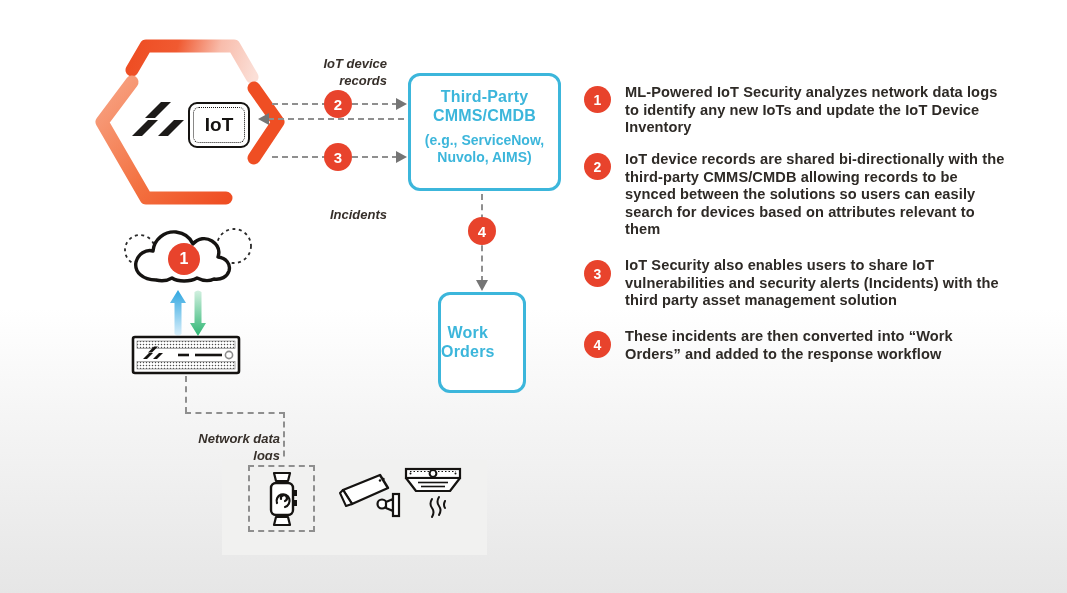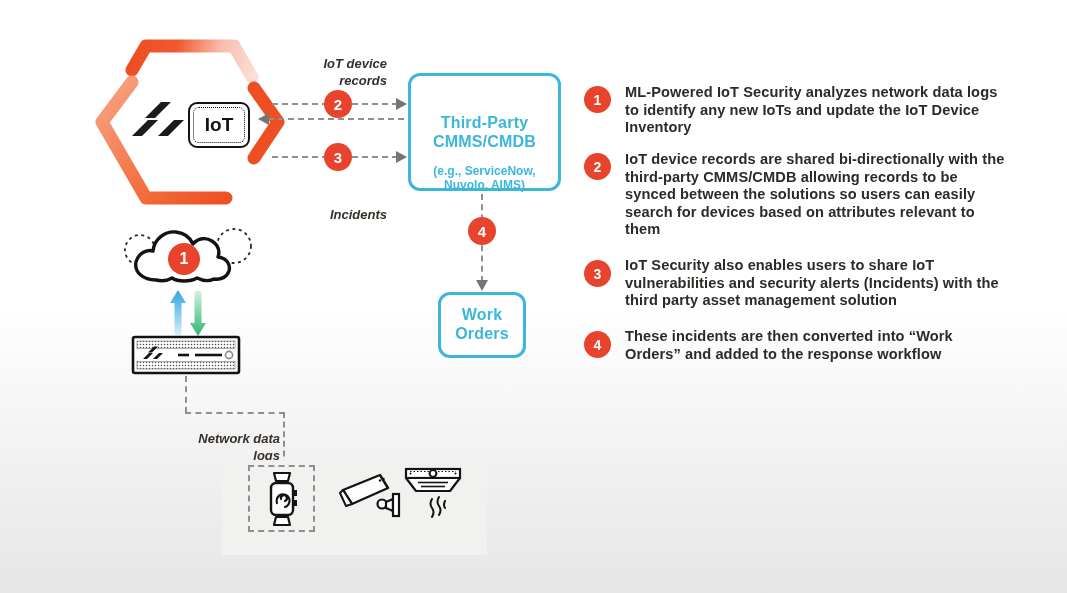--- a/index.html
+++ b/index.html
@@ -10,21 +10,21 @@
     background:linear-gradient(180deg,#ffffff 0%,#ffffff 52%,#f3f3f3 74%,#e6e6e6 100%);
   }
   .abs{ position:absolute; }
 
   
   .cyanbox{
     border:3px solid #3cb6db; border-radius:12px; background:#fff;
     color:#3cb6db; text-align:center; font-weight:bold;
   }
   .cyanbox .big{ font-size:16px; line-height:1.18; white-space:pre-line; letter-spacing:.2px;}
-  .cyanbox .small{ font-size:12px; line-height:1.2; white-space:pre-line; margin-top:12px;}
+  .cyanbox .small{ font-size:14px; line-height:1.2; white-space:pre-line; margin-top:6px;}
 
   
   .numcirc{
     width:28px; height:28px; border-radius:50%; background:#e8432c;
     color:#fff; font-weight:bold; font-size:15px;
     display:flex; align-items:center; justify-content:center;
   }
   .numcirc.sm{ width:27px; height:27px; font-size:14px; }
 
   
@@ -117,32 +117,32 @@
 <div class="abs head-l" style="left:258px; top:113px;"></div>
 
 <div class="abs numcirc" style="left:324px; top:90px;">2</div>
 
 <div class="abs dash-h" style="left:272px; top:156px; width:126px;"></div>
 <div class="abs head-r" style="left:396px; top:151px;"></div>
 <div class="abs numcirc" style="left:324px; top:143px;">3</div>
 
 <div class="abs flowlabel" style="left:287px; top:176px; width:100px;margin-top:31px;">Incidents</div>
 
-<div class="abs cyanbox" style="left:408px; top:73px; width:153px; height:118px; padding-top:38px;">
+<div class="abs cyanbox" style="left:408px; top:73px; width:153px; height:118px; padding-top:12px;">
   <div class="big">Third-Party
 CMMS/CMDB</div>
   <div class="small">(e.g., ServiceNow,
 Nuvolo, AIMS)</div>
 </div>
 
 <div class="abs dash-v" style="left:481px; top:194px; height:88px;"></div>
 <div class="abs head-d" style="left:476px; top:280px;"></div>
 <div class="abs numcirc" style="left:468px; top:217px;">4</div>
 
-<div class="abs cyanbox" style="left:438px; top:292px; width:88px; height:66px; display:flex; align-items:center; justify-content:center;">
+<div class="abs cyanbox" style="left:438px; top:292px; width:88px; height:101px; display:flex; align-items:center; ">
   <div class="big">Work
 Orders</div>
 </div>
 
 <svg class="abs" style="left:118px; top:222px;" width="140" height="78" viewBox="0 0 140 78">
   <circle cx="22" cy="28" r="15" fill="none" stroke="#2a2a2a" stroke-width="1.8" stroke-dasharray="3,3.5"></circle>
   <circle cx="116" cy="24" r="17" fill="none" stroke="#2a2a2a" stroke-width="1.8" stroke-dasharray="3,3.5"></circle>
   <path d="M 38,58
            C 25,58 16,50 18,40 C 20,32 28,27 35,29
            C 36,17 47,9 58,10 C 66,11 72,15 75,22

